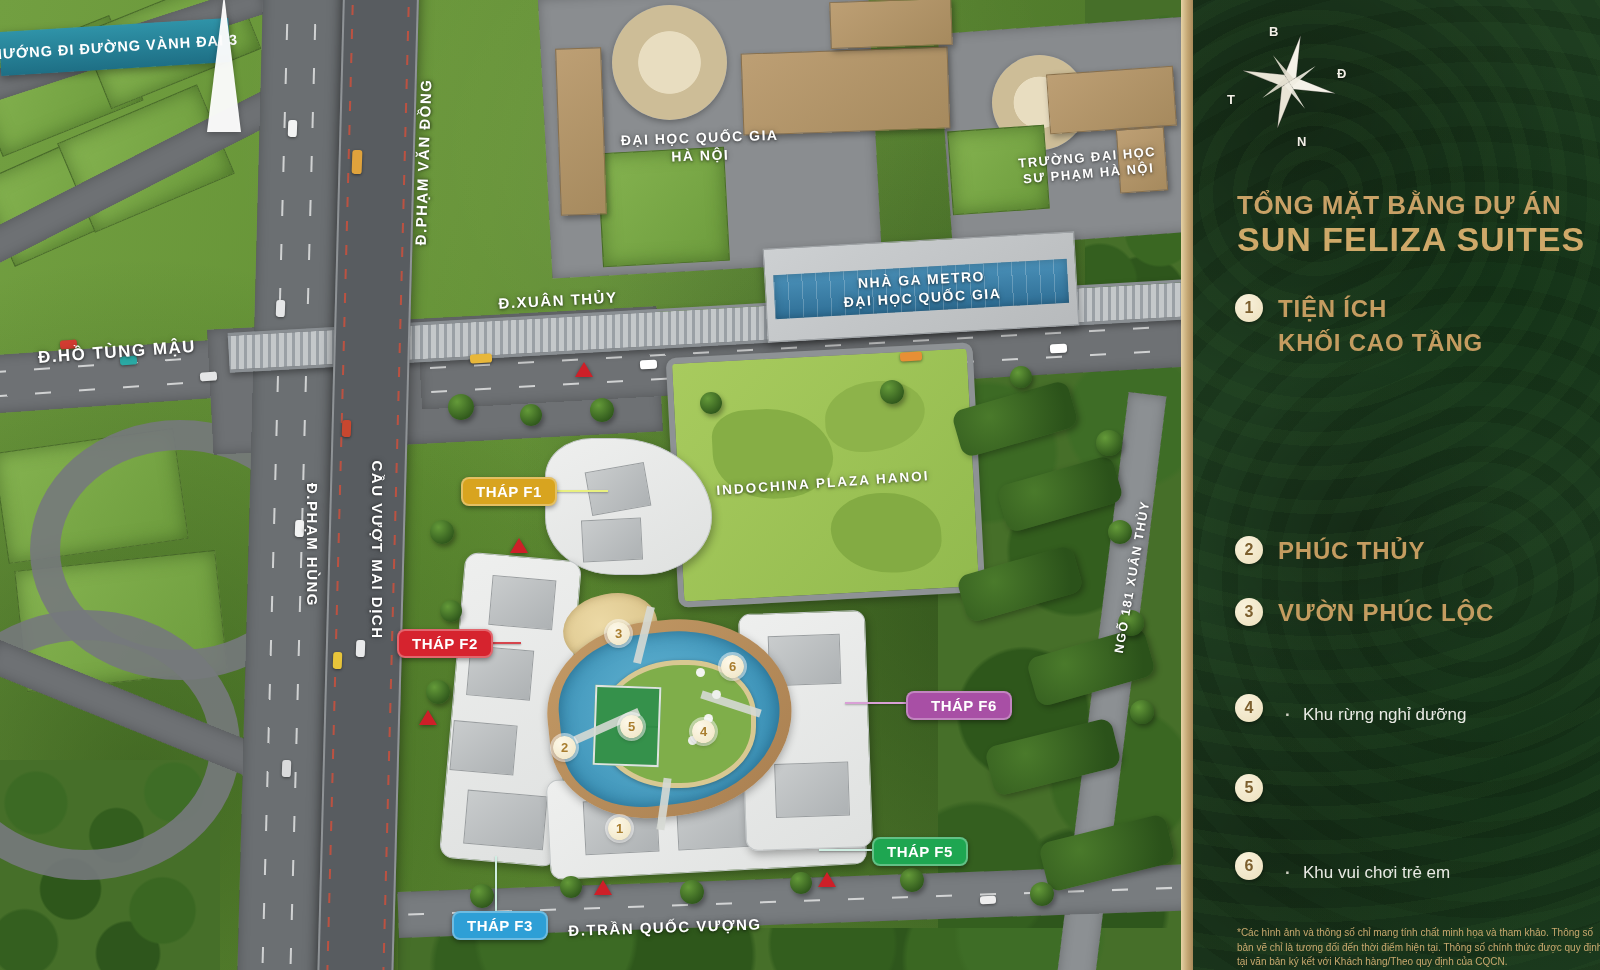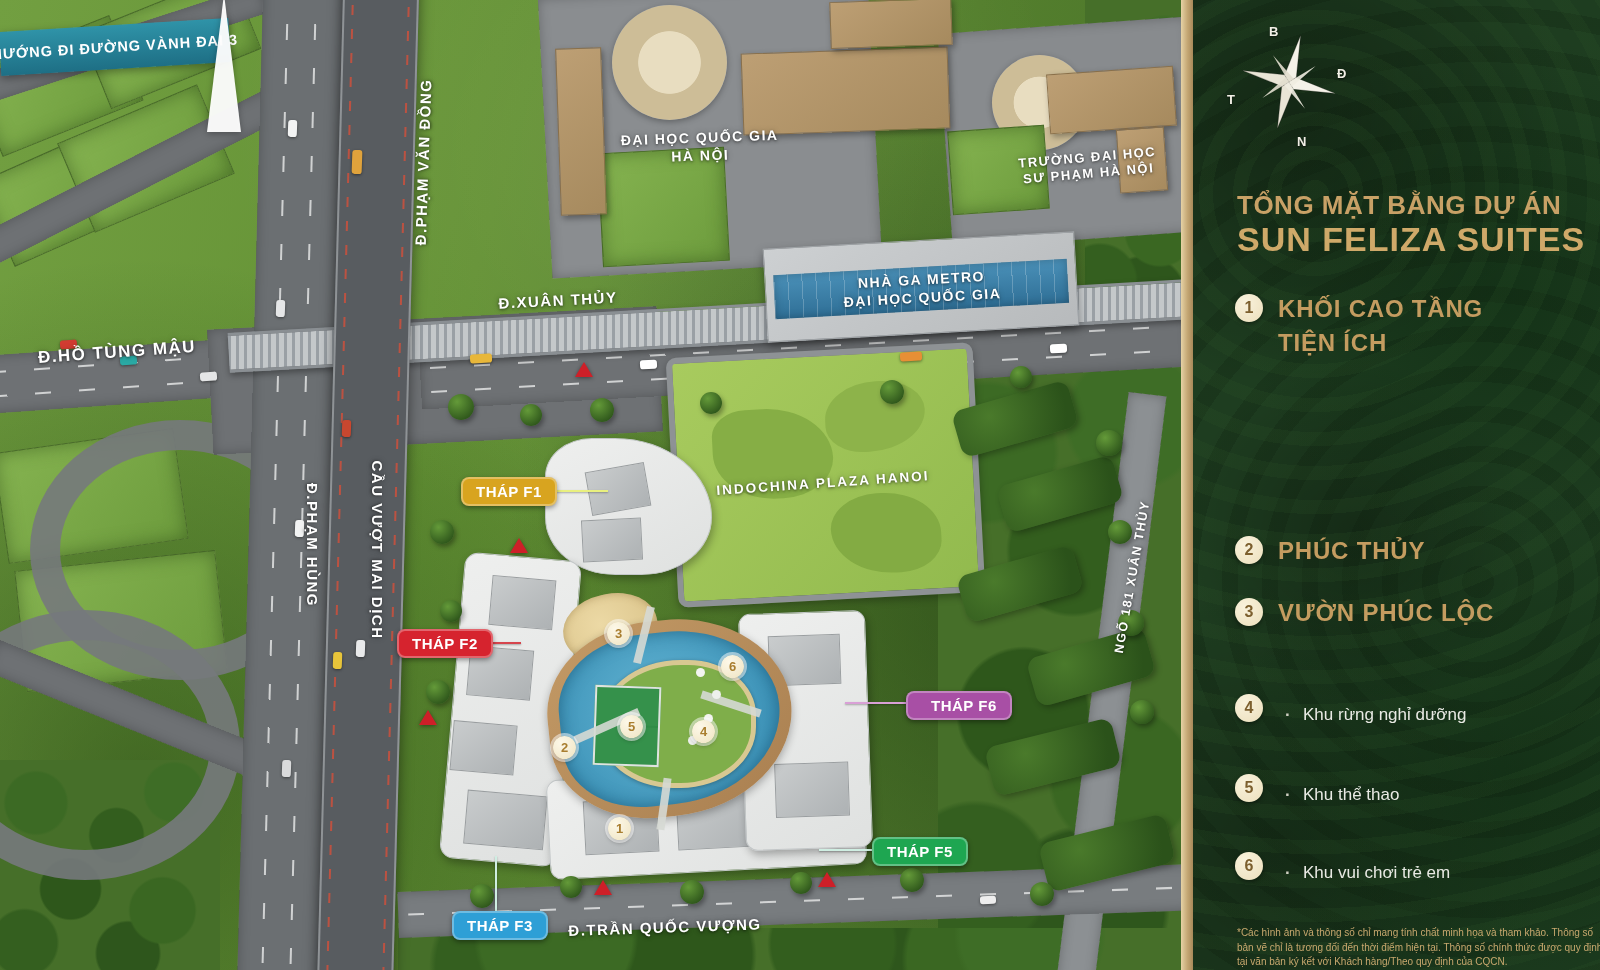--- a/index.html
+++ b/index.html
@@ -305,22 +305,22 @@
     <span class="cp" style="left:72px;top:108px;">N</span>
     <span class="cp" style="left:2px;top:66px;">T</span>
   </div>
 
   <div id="title1" class="sb">TỔNG MẶT BẰNG DỰ ÁN</div>
   <div id="title2" class="sb">SUN FELIZA SUITES</div>
 
   <div class="leg-item" style="top:292px;">
     <div class="leg-num">1</div>
     <div class="leg-title">
+      <div>TIỆN ÍCH</div>
       <div>KHỐI CAO TẦNG</div>
-      <div>TIỆN ÍCH</div>
     </div>
   </div>
 
   <div class="leg-item" style="top:534px;">
     <div class="leg-num">2</div>
     <div class="leg-title">PHÚC THỦY</div>
   </div>
 
   <div class="leg-item" style="top:596px;">
     <div class="leg-num">3</div>
@@ -329,23 +329,20 @@
 
   <div class="leg-item" style="top:692px;">
     <div class="leg-num">4</div>
     <ul class="leg-bullets">
       <li>Khu rừng nghỉ dưỡng</li>
     </ul>
   </div>
 
   <div class="leg-item" style="top:772px;">
     <div class="leg-num">5</div>
-    <ul class="leg-bullets">
-      <li>Khu thể thao</li>
-    </ul>
   </div>
 
   <div class="leg-item" style="top:850px;">
     <div class="leg-num">6</div>
     <ul class="leg-bullets">
       <li>Khu vui chơi trẻ em</li>
     </ul>
   </div>
 
   <div id="disclaimer" class="sb">*Các hình ảnh và thông số chỉ mang tính chất minh họa và tham khảo. Thông số bản vẽ chỉ là tương đối đến thời điểm hiện tại. Thông số chính thức được quy định tại văn bản ký kết với Khách hàng/Theo quy định của CQCN.</div>

